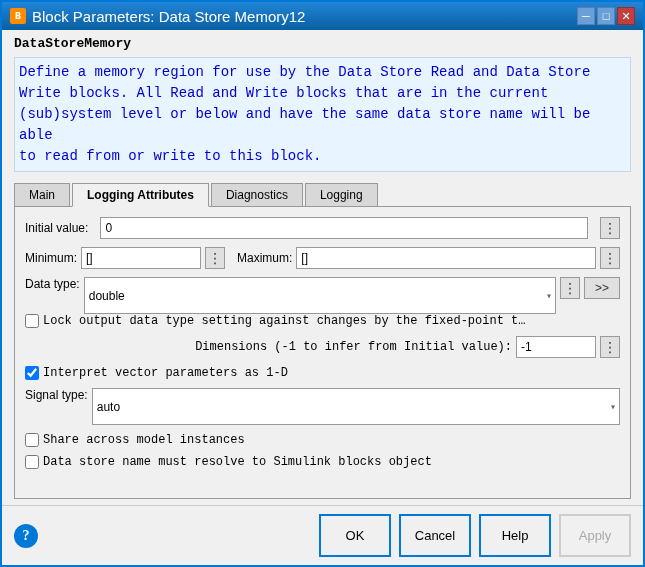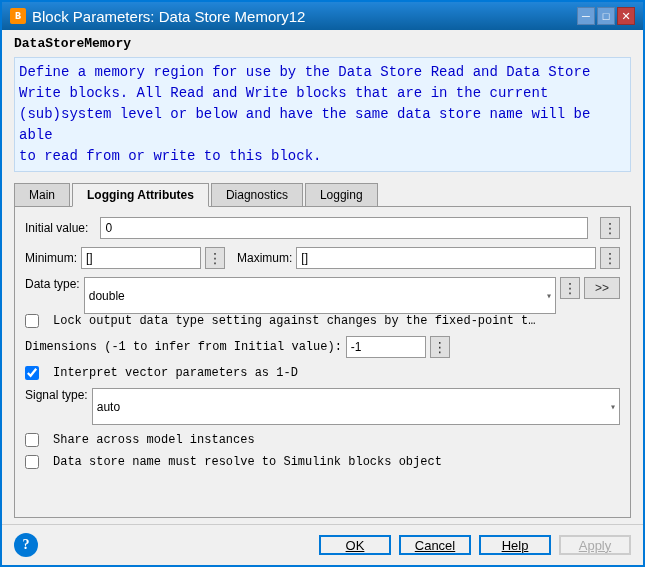--- a/index.html
+++ b/index.html
@@ -229,21 +229,21 @@
       align-items: center;
       justify-content: center;
       font-size: 12px;
       color: #333;
     }
 
     .checkbox-row {
       display: flex;
       align-items: center;
       margin-bottom: 8px;
-      gap: 14px;
+      gap: 4px;
       font-family: 'Courier New', monospace;
       font-size: 12px;
     }
 
     .checkbox-row input[type="checkbox"] {
       width: 14px;
       height: 14px;
       cursor: pointer;
     }
 
@@ -251,20 +251,21 @@
       color: #000;
       font-family: 'Courier New', monospace;
       font-size: 12px;
     }
 
     .dimensions-row {
       display: flex;
       align-items: center;
       margin-bottom: 8px;
       gap: 4px;
+      justify-content: flex-end;
     }
 
     .signal-type-row {
       display: flex;
       align-items: flex-start;
       margin-bottom: 8px;
       gap: 4px;
     }
 
     .button-bar {
@@ -292,29 +293,28 @@
       font-family: serif;
     }
 
     .btn-group {
       display: flex;
       gap: 8px;
     }
 
     .dialog-btn {
       min-width: 72px;
-      height: 20px;
+      height: 43px;
       border: 2px solid #0078d7;
       background: #f0f0f0;
       font-size: 13px;
       font-family: Arial, sans-serif;
       cursor: pointer;
       padding: 0 0;
       color: #000;
-      text-decoration: underline;
     }
 
     .dialog-btn.disabled {
       color: #aaa;
       border-color: #ccc;
       cursor: default;
     }
   </style>
 </head>
 <body>

